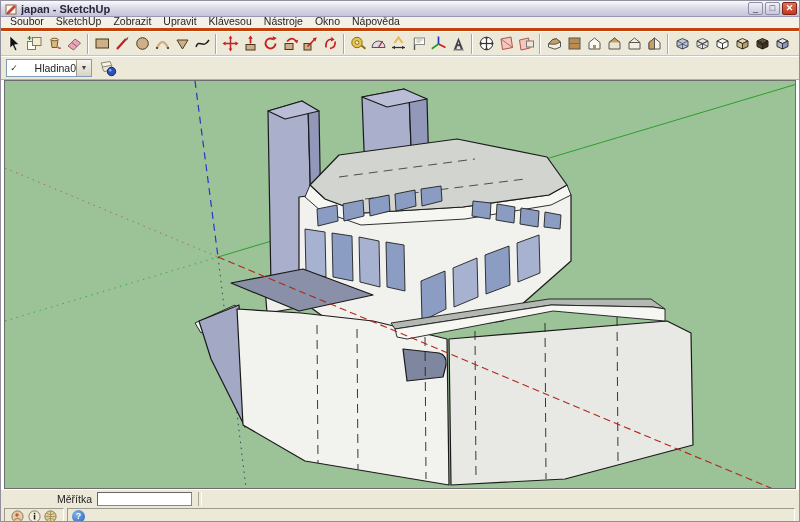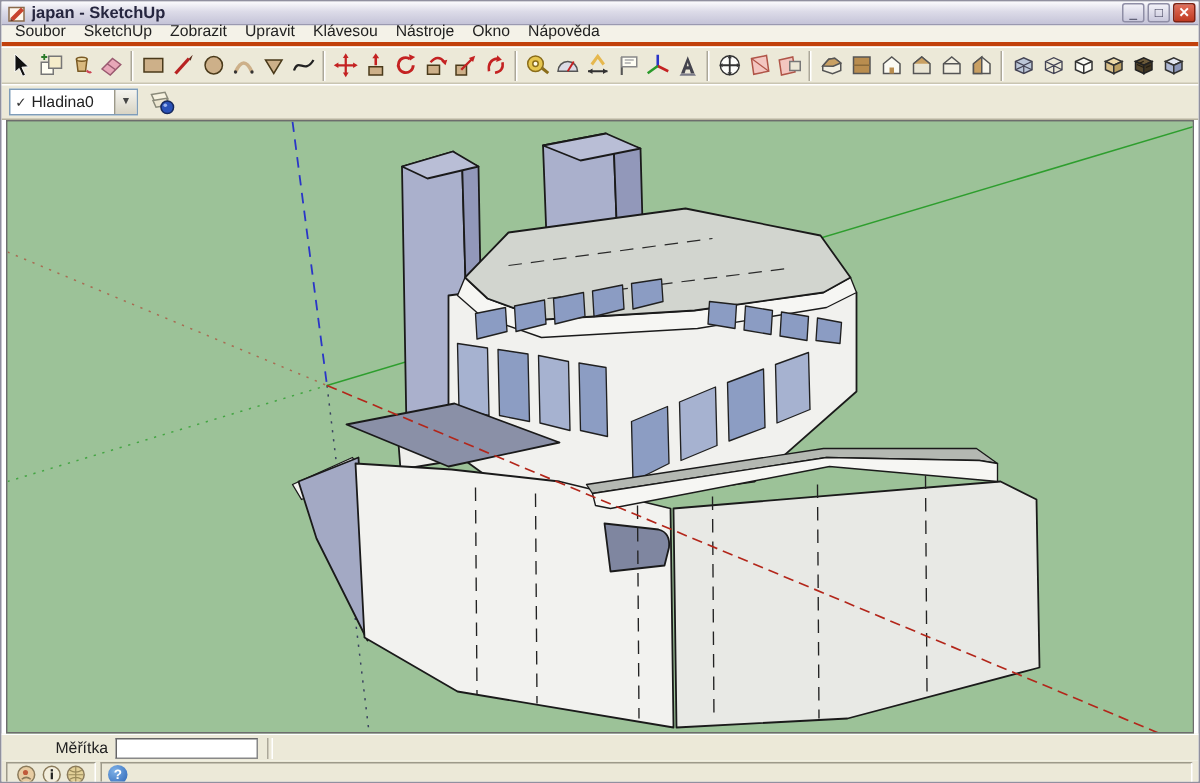--- a/index.html
+++ b/index.html
@@ -43,37 +43,37 @@
   .layersbar{
     height:24px;flex:0 0 24px;display:flex;align-items:center;
     background:#ece9d8;border-top:1px solid #ffffff;border-bottom:1px solid #b5b19e;
     padding-left:5px;
   }
   .combo{
     width:86px;height:18px;background:#fff;border:1px solid #7f9db9;
     display:flex;align-items:center;font-size:10.5px;color:#222;
   }
   .combo .check{width:14px;text-align:center;font-size:9px;color:#333;}
-  .combo .combotext{flex:1;line-height:16px;white-space:nowrap;overflow:hidden;}
+  .combo .combotext{flex:1;line-height:16px;white-space:nowrap;overflow:hidden;text-align:right;}
   .combo .droparrow{width:15px;height:16px;border-left:1px solid #9d9a8a;
     background:linear-gradient(to bottom,#f5f4ef,#d8d4c4);
     font-size:7px;color:#444;text-align:center;line-height:15px;}
   .layermgr{margin-left:6px;}
   
   .viewport{
     flex:0 0 409px;height:409px;margin:0 3px;
     border:1px solid #6d6d6d;background:#9cc298;position:relative;overflow:hidden;
   }
   .viewport svg{display:block;}
   
   .vcbrow{
     height:18px;flex:0 0 18px;display:flex;align-items:center;
     background:#ece9d8;border-top:1px solid #ffffff;font-size:10.5px;color:#222;
   }
-  .vcbrow .vcblabel{margin-left:36px;margin-right:5px;white-space:nowrap;}
+  .vcbrow .vcblabel{margin-left:56px;margin-right:5px;white-space:nowrap;}
   .vcbrow input{
     width:95px;height:14px;border:1px solid #888;border-top-color:#666;border-left-color:#666;
     background:#fff;font-size:10px;padding:0 2px;font-family:"Liberation Sans",sans-serif;
   }
   .vcbsep{width:4px;height:14px;margin-left:6px;border-left:1px solid #aca899;border-right:1px solid #fff;}
   
   .statusbar{
     height:20px;flex:1;display:flex;align-items:center;
     background:#ece9d8;padding:1px 4px 2px 3px;gap:3px;
   }

